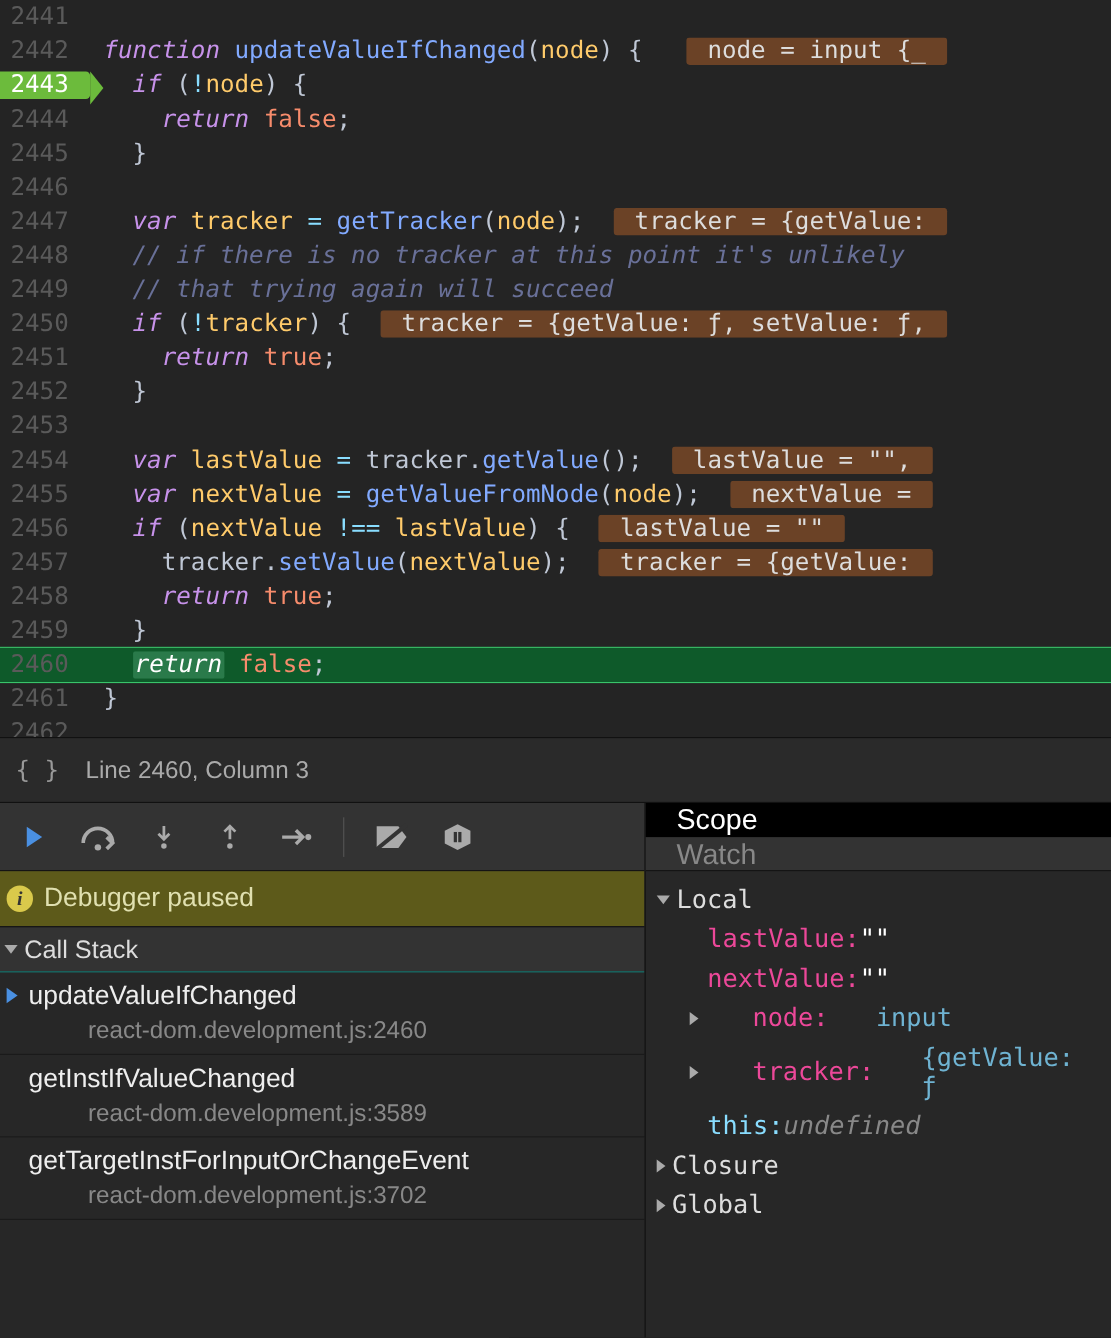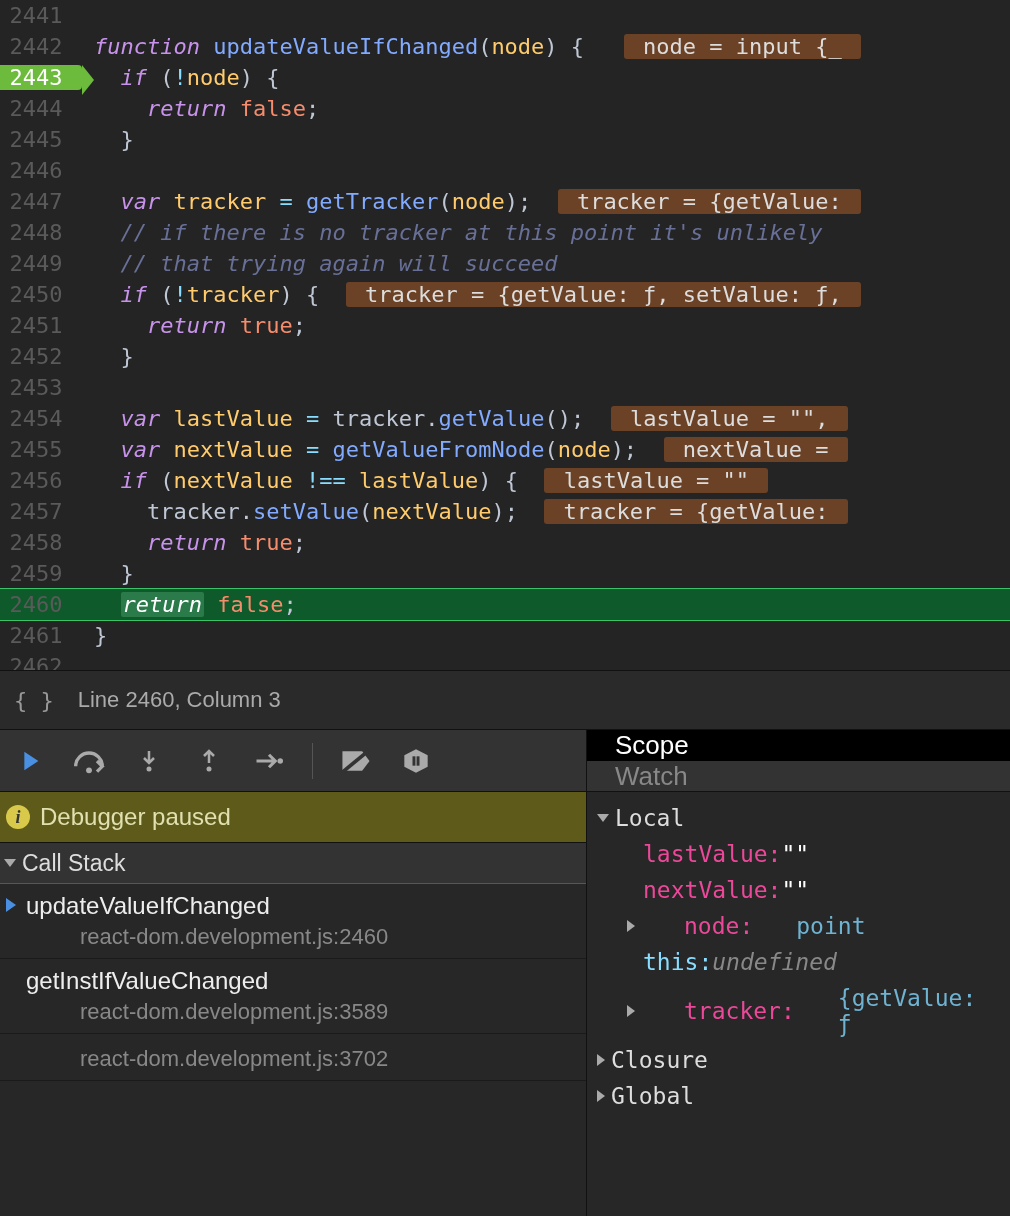--- a/index.html
+++ b/index.html
@@ -289,20 +289,21 @@
     <div id="stack-list">
         <div class="stack-frame current">
           <div class="sf-name">updateValueIfChanged</div>
           <div class="sf-loc">react-dom.development.js:2460</div>
         </div>
         <div class="stack-frame">
           <div class="sf-name">getInstIfValueChanged</div>
           <div class="sf-loc">react-dom.development.js:3589</div>
         </div>
         <div class="stack-frame">
+          <div class="sf-name">getTargetInstForInputOrChangeEvent</div>
           <div class="sf-loc">react-dom.development.js:3702</div>
         </div>
       </div>
   </div>
 
   <div class="right-panel">
     <div class="tabs">
       <div class="tab active">Scope</div>
       <div class="tab">Watch</div>
     </div>
@@ -315,31 +316,31 @@
           <span class="skey">lastValue: </span>
           <span class="sval-str">""</span>
         </div>
         <div class="scope-row indent1">
           <span class="skey">nextValue: </span>
           <span class="sval-str">""</span>
         </div>
         <div class="scope-row indent1 withtri">
           <div class="tri right"></div>
           <span class="skey">node: </span>
-          <span class="sval-obj">point</span>
-        </div>
-        <div class="scope-row indent1">
-          <span class="skey this">this: </span>
-          <span class="sval-undef">undefined</span>
+          <span class="sval-obj">input</span>
         </div>
         <div class="scope-row indent1 withtri">
           <div class="tri right"></div>
           <span class="skey">tracker: </span>
           <span class="sval-obj">{getValue: ƒ</span>
         </div>
+        <div class="scope-row indent1">
+          <span class="skey this">this: </span>
+          <span class="sval-undef">undefined</span>
+        </div>
         <div class="scope-row ">
           <div class="tri right"></div>
           <span class="top-level">Closure</span>
         </div>
         <div class="scope-row ">
           <div class="tri right"></div>
           <span class="top-level">Global</span>
         </div>
       </div>
   </div>

